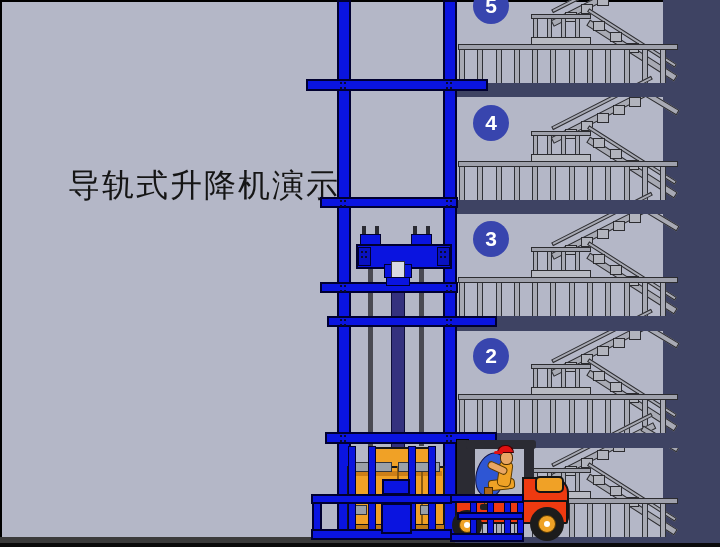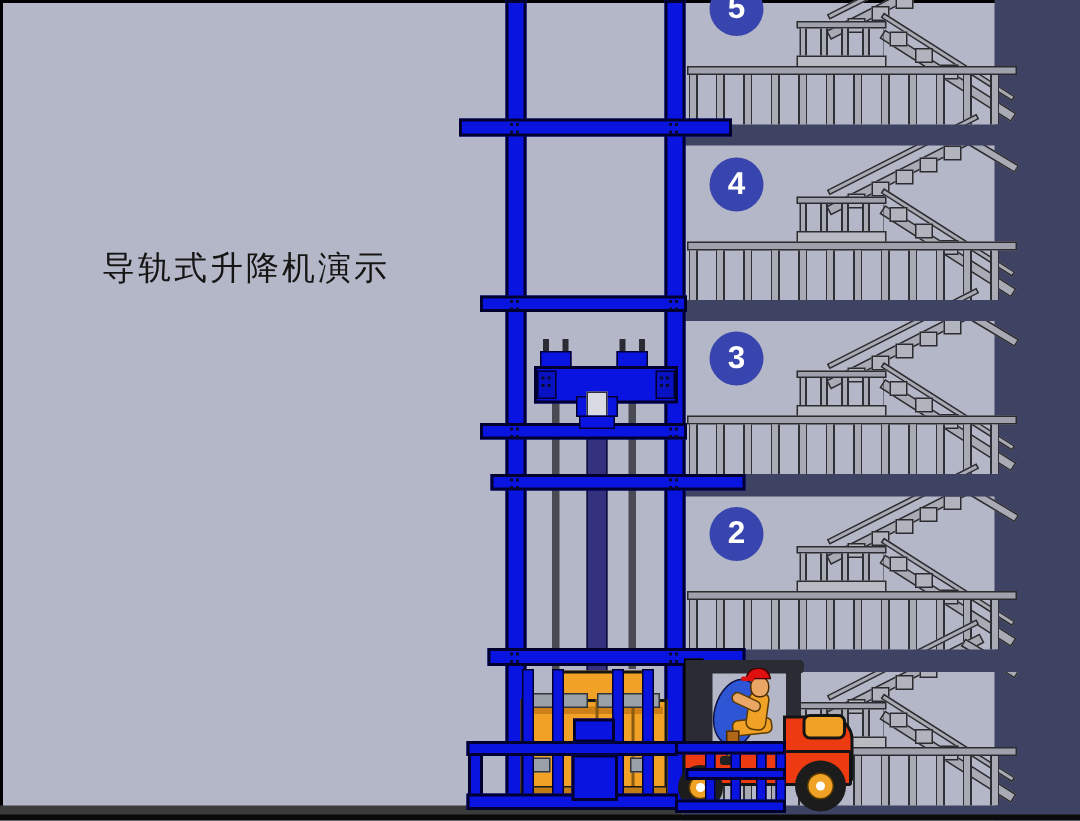--- a/index.html
+++ b/index.html
@@ -19,21 +19,21 @@
   .gray-rail{background:#9fa1ac;border:1px solid #2c2c30;box-sizing:border-box;}
   .step{background:#b2b4bd;border:1px solid #2c2c30;box-sizing:border-box;}
   .balusters{background:repeating-linear-gradient(to right,#2e3036 0 1px,var(--stair_gray,#a8aab4) 1px 5px,#2e3036 5px 6px,transparent 6px 18.3px);}
   .balusters-sm{background:repeating-linear-gradient(to right,#2e3036 0 1px,var(--stair_gray,#a8aab4) 1px 4px,#2e3036 4px 5px,transparent 5px 14px);}
   .circle{background:var(--circle_blue,#3845ae);border-radius:50%;text-align:center;}
   .circle-num{color:#fff;font-weight:bold;font-size:21px;line-height:36px;display:block;}
   .bolts{width:2px;height:2px;background:#0a0a30;box-shadow:4px 0 #0a0a30,0 5px #0a0a30,4px 5px #0a0a30;}
   .cargo{background:var(--cargo_orange,#f0a126);border:2px solid #161616;box-sizing:border-box;}
   .red{background:var(--forklift_red,#ee3a10);border:2px solid #141414;box-sizing:border-box;}
   .dark{background:#2b2b33;}
-  #title{font-size:22px;color:#151515;letter-spacing:2px;white-space:nowrap;}
+  #title{font-size:32px;color:#151515;letter-spacing:2px;white-space:nowrap;}
 </style>
 </head>
 <body>
 
 <div id="canvas">
 
   <div id="title" class="abs" style="left:68px;top:164px;">导轨式升降机演示</div>
 
   <div class="abs slab" style="left:663px;top:0;width:57px;height:547px;"></div>
   <div id="stair-units" class="abs" style="left:0;top:0;width:720px;height:547px;">

